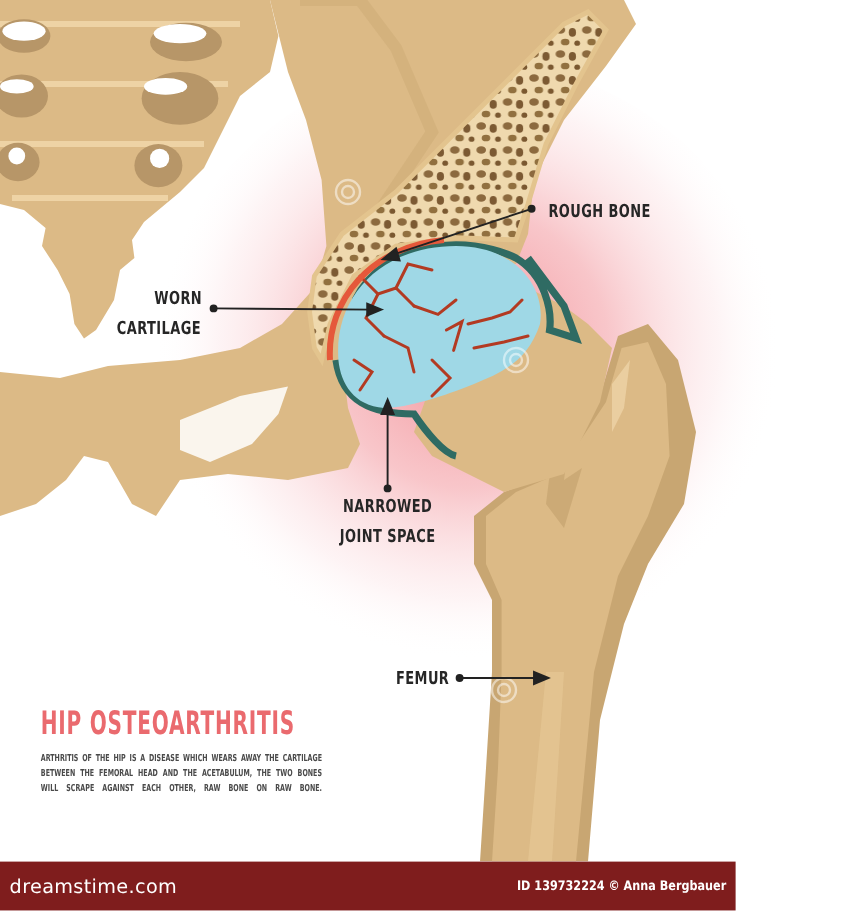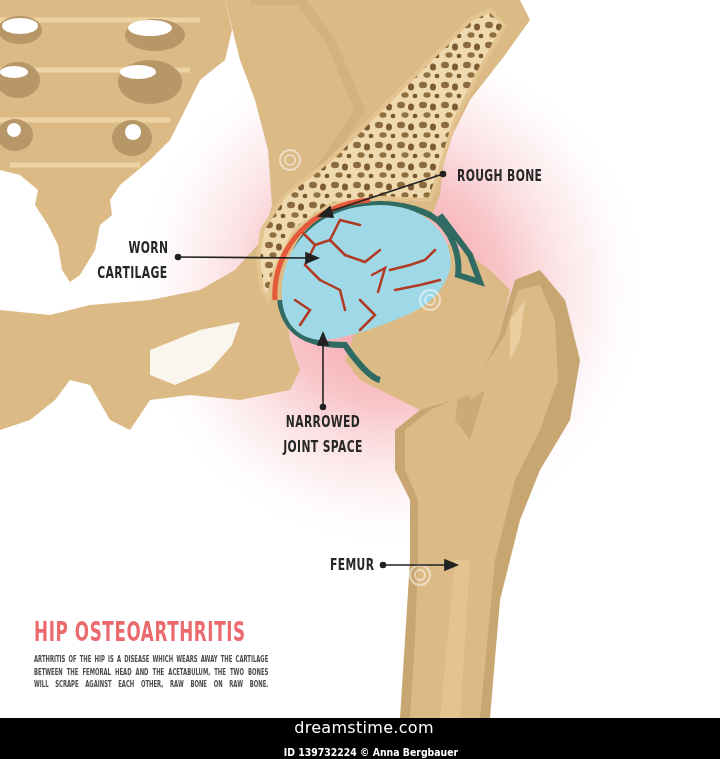--- a/index.html
+++ b/index.html
@@ -13,21 +13,21 @@
     color: #262626;
     font-size: 15px;
     line-height: 21px;
     letter-spacing: 0.5px;
     transform: scaleX(0.72);
     white-space: nowrap;
   }
   .label.right { transform-origin: right center; text-align: right; }
   .label.left { transform-origin: left center; }
   .label.center { transform-origin: center center; text-align: center; }
-  .title-block { position: absolute; left: 34px; top: 616px; width: 260px; }
+  .title-block { position: absolute; left: 34px; top: 588px; width: 260px; }
   .title {
     font-family: "DejaVu Sans", sans-serif;
     font-weight: bold;
     font-size: 27px;
     color: #ea6a6e;
     letter-spacing: 1px;
     transform: scaleX(0.62);
     transform-origin: left top;
     white-space: nowrap;
     line-height: 32px;
@@ -40,25 +40,24 @@
     line-height: 12.5px;
     color: #4a4a4a;
     text-align: justify;
     text-align-last: justify;
     width: 355px;
     transform: scaleX(0.66);
     transform-origin: left top;
   }
   .desc span { display: block; white-space: nowrap; }
   .footer {
-    position: absolute; left: 0; top: 718px; width: 720px; height: 41px;
-    background: #000000;
+    position: absolute; left: 0; top: 718px; width: 613px; height: 41px;
+    background: #7f1d1d;
     display: flex; align-items: center; justify-content: space-between;
     color: #ffffff;
-    flex-direction: column;
   }
   .footer .brand { margin-left: 8px; font-size: 16px; letter-spacing: 0.3px; font-family: "DejaVu Sans", sans-serif; }
   .footer .credit { margin-right: 8px; font-size: 11px; font-weight: bold; font-family: "DejaVu Sans", sans-serif; transform: scaleX(0.85); transform-origin: right center; }
 </style>
 </head>
 <body>
 
 <div class="canvas">
 
   <svg class="art" viewBox="0 0 720 718" xmlns="http://www.w3.org/2000/svg">

